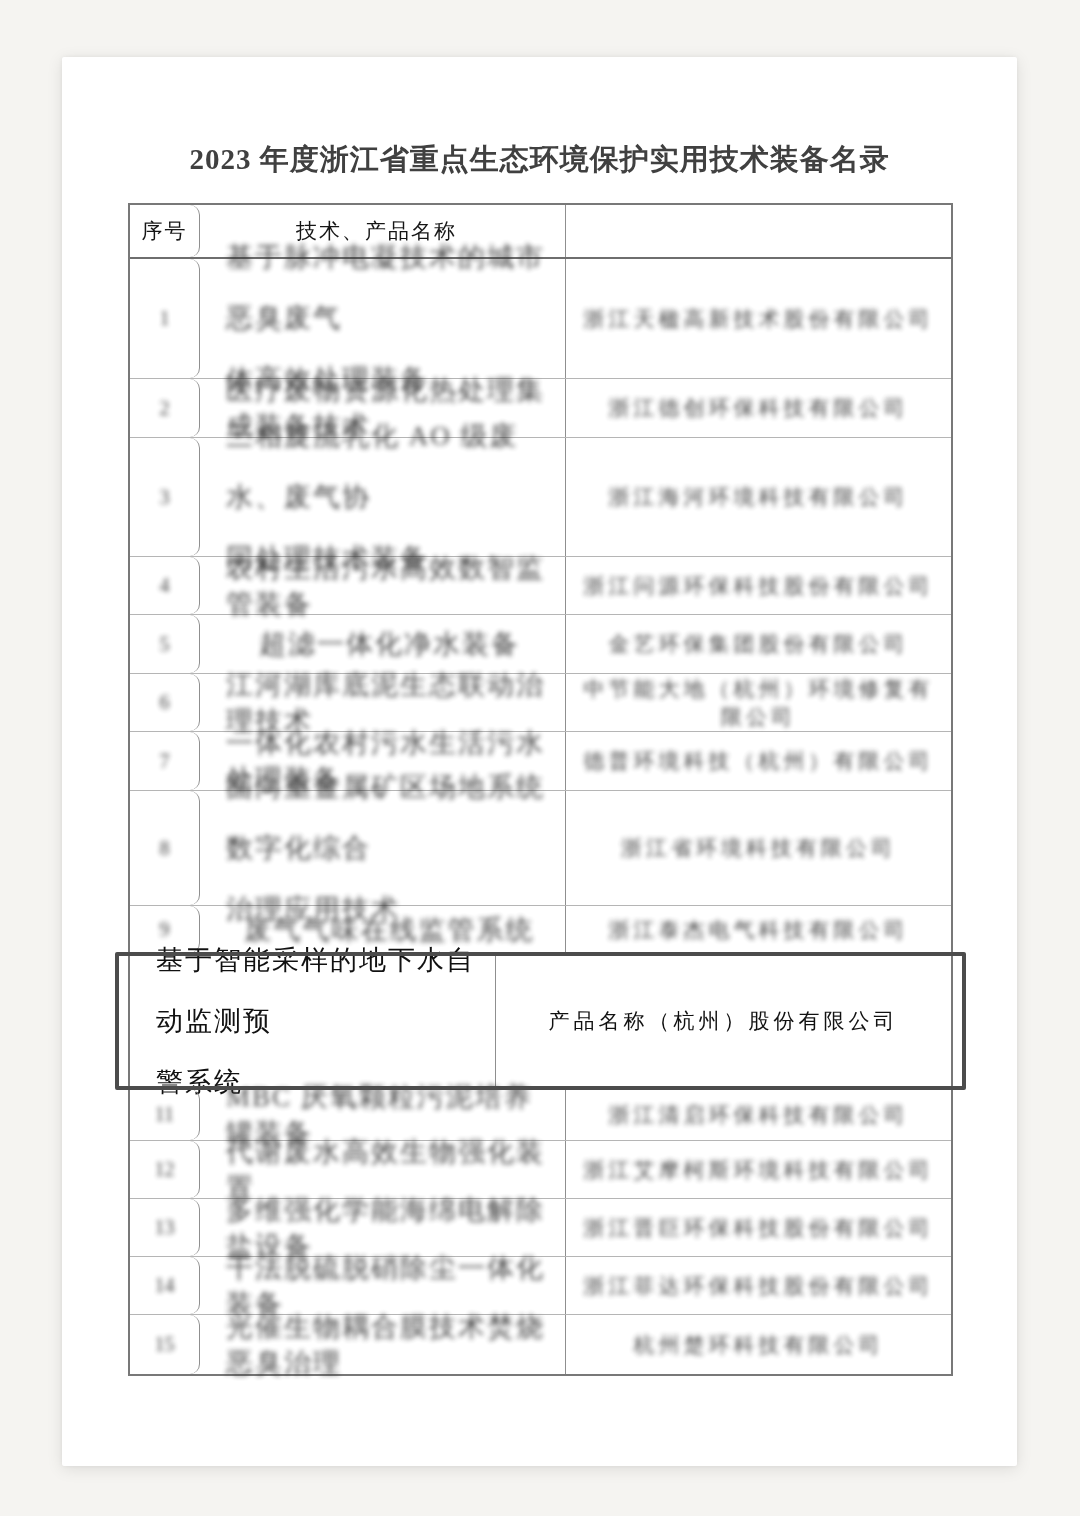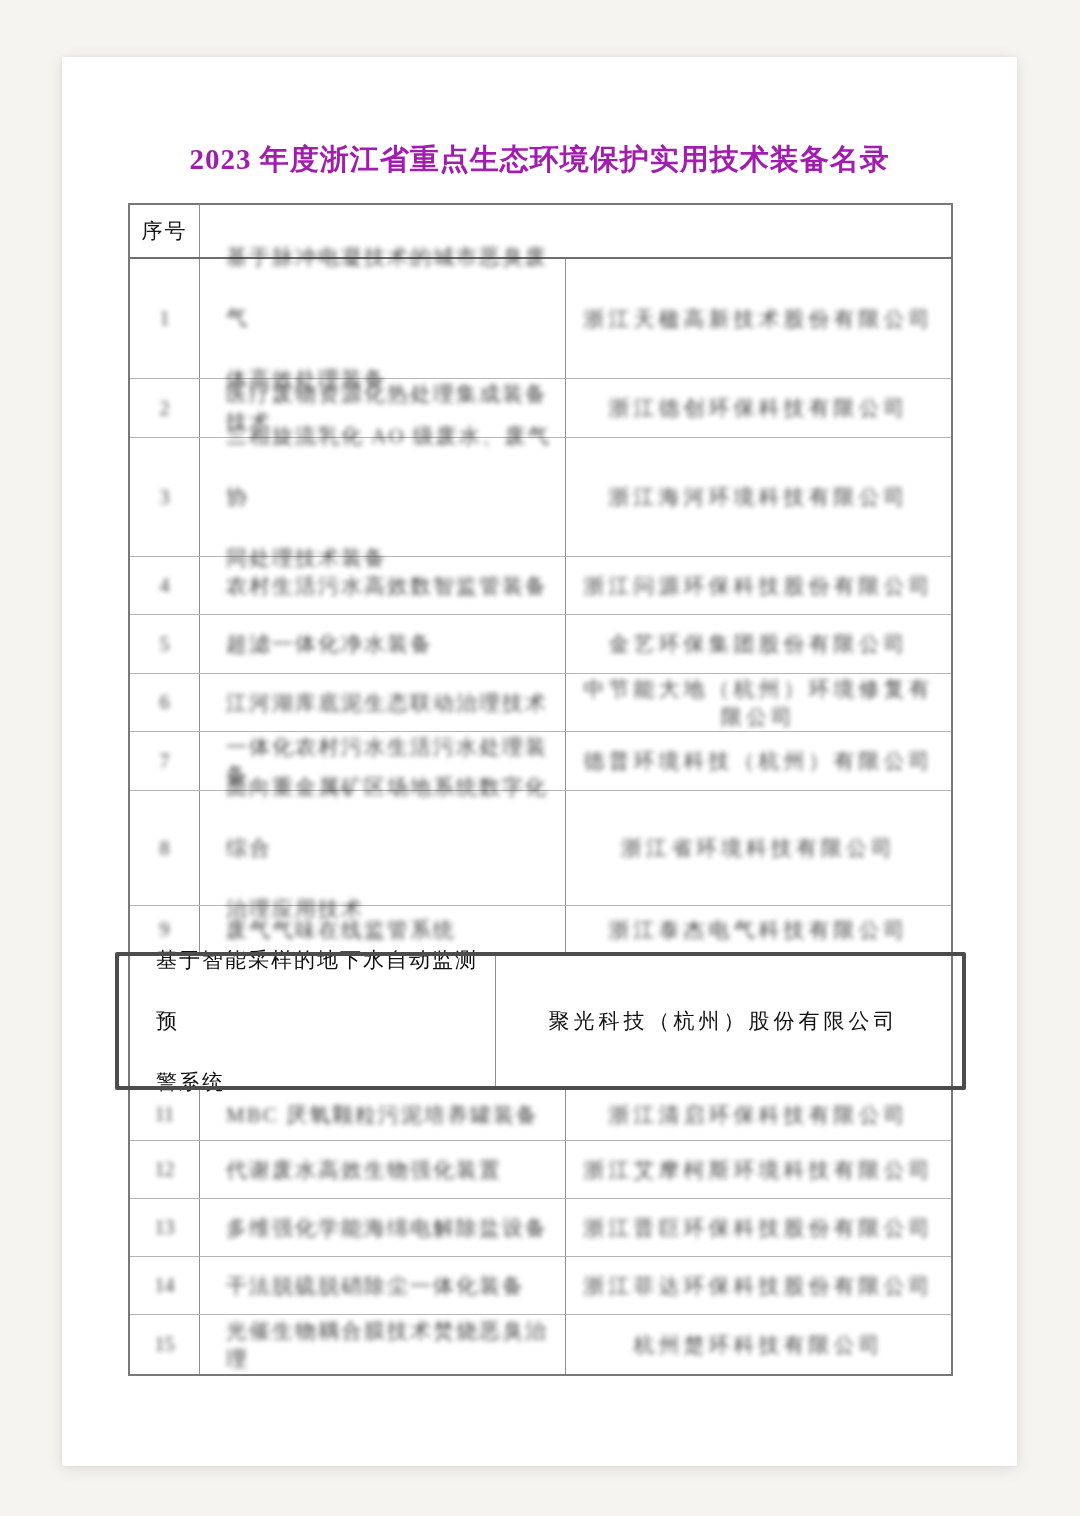--- a/index.html
+++ b/index.html
@@ -18,21 +18,21 @@
     box-shadow: 0 3px 16px rgba(0,0,0,0.10), 0 0 4px rgba(0,0,0,0.05);
     border-radius: 2px;
   }
   .doc-title {
     position: absolute;
     left: 0; right: 0;
     top: 83px;
     text-align: center;
     font-size: 29px;
     font-weight: bold;
-    color: #a21caf;
+    color: #404040;
     letter-spacing: 1px;
   }
   .table-wrap {
     position: absolute;
     left: 66px; top: 146px;
     width: 825px;
     border: 2px solid #787878;
     background: #ffffff;
   }
   .row {
@@ -50,29 +50,30 @@
     align-items: center;
     justify-content: center;
     color: #1c1c1c;
   }
   .c-num {
     width: 70px;
     flex: 0 0 70px;
     border-right: 1px solid #8f8f8f;
     font-size: 20px;
     text-align: right;
+    border-radius: 10px;
   }
   .c-name {
     width: 366px;
     flex: 0 0 366px;
     border-right: 1px solid #8f8f8f;
-    justify-content: flex-start;
+    justify-content: center;
     padding-left: 26px;
     padding-right: 12px;
-    font-size: 21px;
+    font-size: 27px;
     letter-spacing: 2px;
   }
   .c-unit {
     flex: 1 1 auto;
     font-size: 21px;
     letter-spacing: 4px;
     text-align: center;
     padding: 0 8px;
   }
   .row.header .cell {
@@ -109,20 +110,23 @@
 <div class="page">
 
   <div class="doc-title">2023 年度浙江省重点生态环境保护实用技术装备名录</div>
 
   <div class="table-wrap">
 
     <div class="row header">
       <div class="cell c-num">
           <span class="txt">序号</span>
         </div>
+      <div class="cell c-name">
+          <span class="txt">技术、产品名称</span>
+        </div>
     </div>
 
     <div class="row blur" style="height:120px">
       <div class="cell c-num">
           <span class="txt">1</span>
         </div>
       <div class="cell c-name two">
           <span class="txt">基于脉冲电凝技术的城市恶臭废气
 体高效处理装备</span>
         </div>
@@ -228,21 +232,21 @@
           <span class="txt">浙江泰杰电气科技有限公司</span>
         </div>
     </div>
 
     <div class="row highlight" style="height:135px">
       <div class="cell c-name two">
           <span class="txt">基于智能采样的地下水自动监测预
 警系统</span>
         </div>
       <div class="cell c-unit">
-          <span class="txt">聚光科技（杭州）股份有限公司</span>
+          <span class="txt">产品名称（杭州）股份有限公司</span>
         </div>
     </div>
 
     <div class="row blur" style="height:52px">
       <div class="cell c-num">
           <span class="txt">11</span>
         </div>
       <div class="cell c-name">
           <span class="txt">MBC 厌氧颗粒污泥培养罐装备</span>
         </div>

